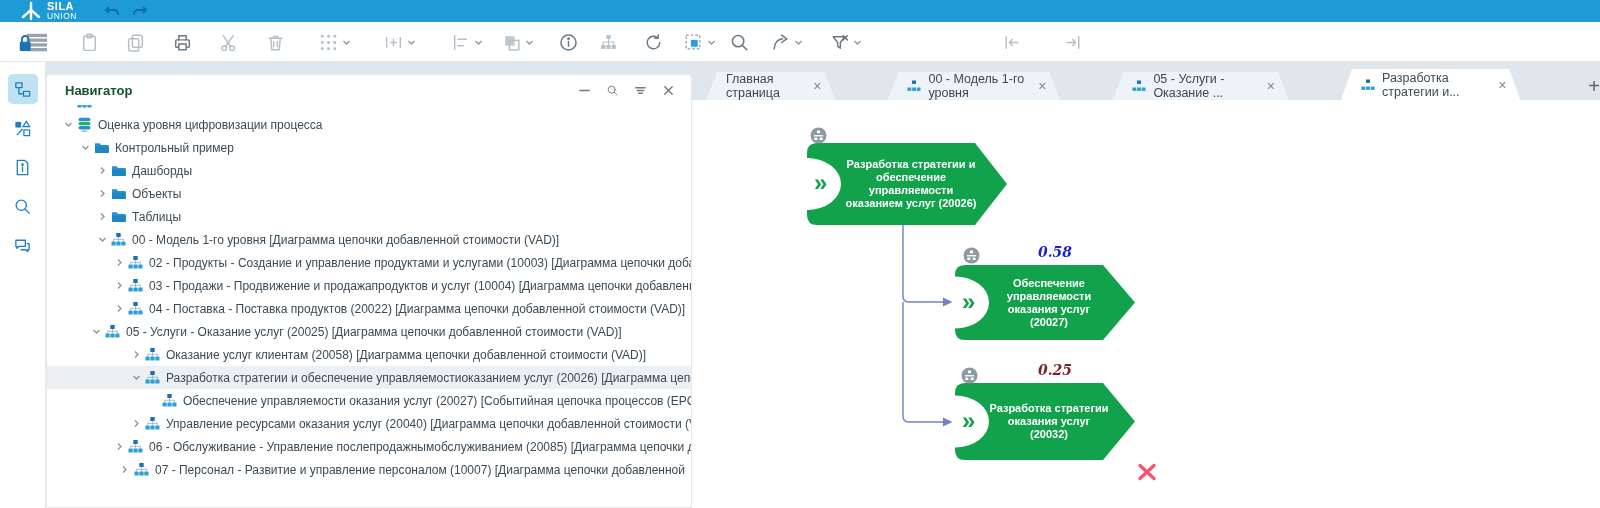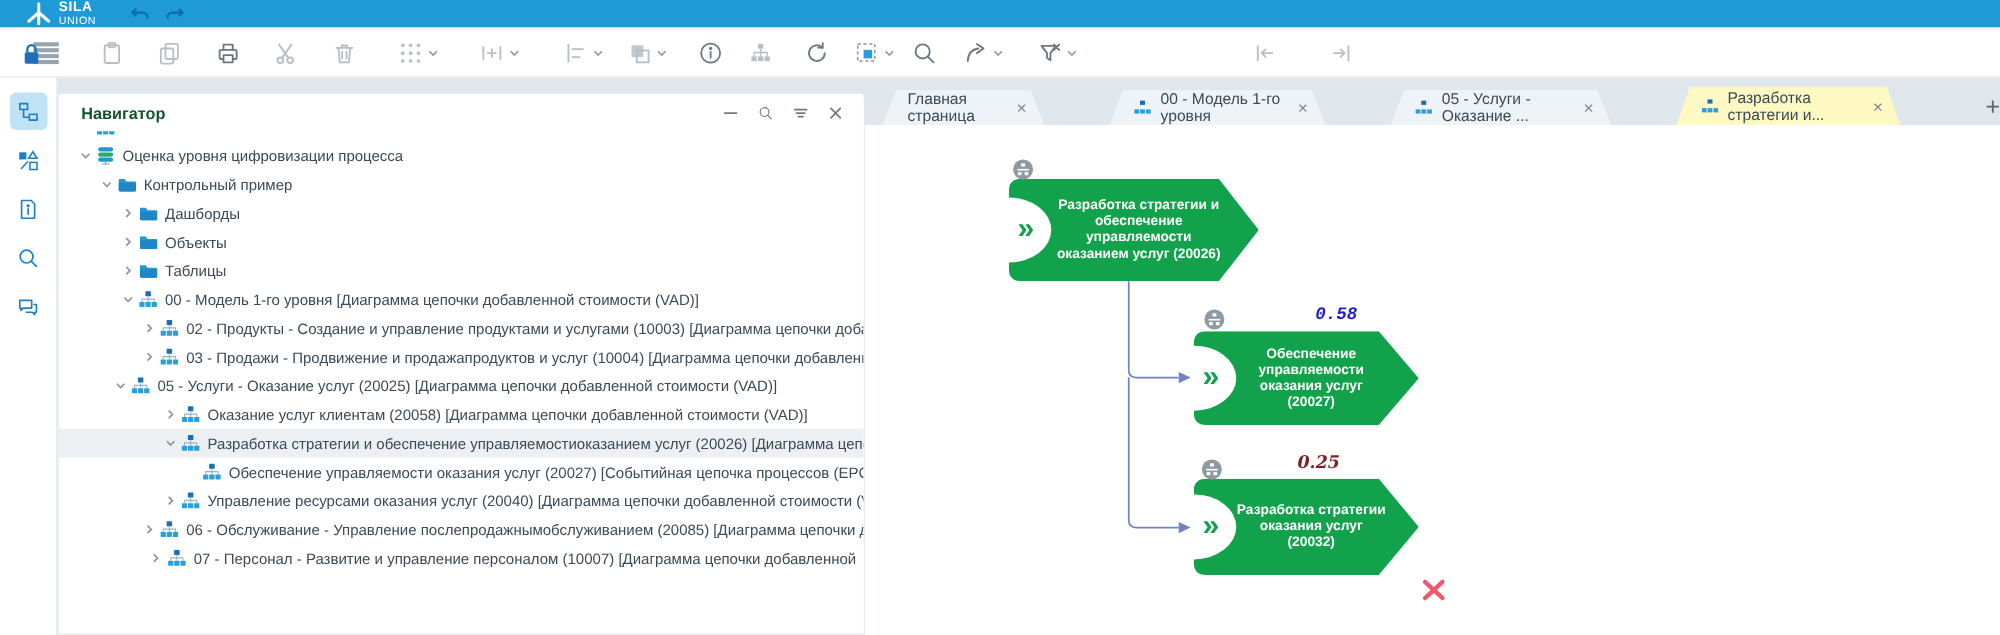--- a/index.html
+++ b/index.html
@@ -50,21 +50,21 @@
   .tico { width:15px; height:15px; flex:0 0 15px; margin:0 6px 0 2px; }
   .tico svg { width:15px; height:15px; }
   .tlbl { overflow:hidden; }
   
   .docpanel { position:absolute; left:692px; top:62px; width:908px; height:446px; }
   .dtabs { position:absolute; left:0; top:0; width:100%; height:38px; display:flex; align-items:flex-end; padding-left:14px;gap:48px; }
   .dtab { position:relative; height:28px; margin-right:4px; padding:0 14px 0 20px; display:flex; align-items:center; gap:7px;
           font-size:12.5px; color:#3b4a56; background:#eef3f7;
           clip-path:polygon(11px 0, calc(100% - 11px) 0, 100% 100%, 0 100%);
           filter:drop-shadow(0 0 1px #c6d2d9); }
-  .dtab.active { height:31px; background:#fef9c3; }
+  .dtab.active { height:31px; background:#ffffff; }
   .dtab .x { font-size:14px; color:#7d8893; line-height:1; margin-left:2px; }
   .dtab svg { width:14px; height:12px; flex:0 0 14px; }
   .newtab { font-size:20px; color:#5a6570; margin:0 0 4px 16px; line-height:1; }
   .canvas { position:absolute; left:0; top:38px; width:908px; height:408px; background:#fff; overflow:hidden; }
   
   .node { position:absolute; }
   .node svg.shape { position:absolute; left:0; top:0; }
   .node .chev { position:absolute; left:7px; top:50%; transform:translateY(-54%);
                 font-size:24px; font-weight:bold; color:var(--node-green,#13a24c); line-height:1; }
   .node .ntxt { position:absolute; left:34px; right:26px; top:0; bottom:0;
@@ -409,20 +409,31 @@
               <path d="M3,1.5 L6,4.5 L3,7.5"></path>
             </svg></span><span class="tico"><svg viewBox="0 0 15 15">
               <rect x="5.3" y="1" width="4.4" height="4" rx=".5" fill="#1a6fb5"></rect>
               <g fill="#2b9fd8">
                 <rect x="0.5" y="9.5" width="4.2" height="4" rx=".5"></rect>
                 <rect x="5.4" y="9.5" width="4.2" height="4" rx=".5"></rect>
                 <rect x="10.3" y="9.5" width="4.2" height="4" rx=".5"></rect>
               </g>
               <path d="M7.5,5 v2.3 M2.6,9.5 V7.3 H12.4 V9.5 M7.5,7.3 v2.2" stroke="#9ab4c6" stroke-width=".9" fill="none"></path>
             </svg></span><span class="tlbl">03 - Продажи - Продвижение и продажапродуктов и услуг (10004) [Диаграмма цепочки добавленно</span></div>
+        <div class="trow" style="padding-left: 65px;"><span class="texp"><svg viewBox="0 0 9 9" fill="none" stroke="currentColor" stroke-width="1.3">
+              <path d="M3,1.5 L6,4.5 L3,7.5"></path>
+            </svg></span><span class="tico"><svg viewBox="0 0 15 15">
+              <rect x="5.3" y="1" width="4.4" height="4" rx=".5" fill="#1a6fb5"></rect>
+              <g fill="#2b9fd8">
+                <rect x="0.5" y="9.5" width="4.2" height="4" rx=".5"></rect>
+                <rect x="5.4" y="9.5" width="4.2" height="4" rx=".5"></rect>
+                <rect x="10.3" y="9.5" width="4.2" height="4" rx=".5"></rect>
+              </g>
+              <path d="M7.5,5 v2.3 M2.6,9.5 V7.3 H12.4 V9.5 M7.5,7.3 v2.2" stroke="#9ab4c6" stroke-width=".9" fill="none"></path>
+            </svg></span><span class="tlbl">04 - Поставка - Поставка продуктов (20022) [Диаграмма цепочки добавленной стоимости (VAD)]</span></div>
         <div class="trow" style="padding-left: 42px;"><span class="texp"><svg viewBox="0 0 9 9" fill="none" stroke="currentColor" stroke-width="1.3">
               <path d="M1.5,3 L4.5,6 L7.5,3"></path>
             </svg></span><span class="tico"><svg viewBox="0 0 15 15">
               <rect x="5.3" y="1" width="4.4" height="4" rx=".5" fill="#1a6fb5"></rect>
               <g fill="#2b9fd8">
                 <rect x="0.5" y="9.5" width="4.2" height="4" rx=".5"></rect>
                 <rect x="5.4" y="9.5" width="4.2" height="4" rx=".5"></rect>
                 <rect x="10.3" y="9.5" width="4.2" height="4" rx=".5"></rect>
               </g>
               <path d="M7.5,5 v2.3 M2.6,9.5 V7.3 H12.4 V9.5 M7.5,7.3 v2.2" stroke="#9ab4c6" stroke-width=".9" fill="none"></path>
@@ -585,21 +596,21 @@
           <span class="badge" style="left: 8px; top: -18px;"><svg viewBox="0 0 17 17" style="width: 17px; height: 17px;">
               <circle cx="8.5" cy="8.5" r="8" fill="#8d99a3"></circle>
               <g fill="#fff">
                 <rect x="6.9" y="3.6" width="3.2" height="2.6" rx=".5"></rect>
                 <rect x="3.8" y="8.1" width="9.4" height="1.3"></rect>
                 <rect x="4.3" y="10.6" width="3" height="2.5" rx=".5"></rect>
                 <rect x="9.7" y="10.6" width="3" height="2.5" rx=".5"></rect>
               </g>
             </svg></span>
         </div>
-        <div class="nval" style="left: 327px; top: 144px; color: rgb(31, 31, 208); font-family: Liberation Mono, monospace;">0.58</div>
+        <div class="nval" style="left: 313px; top: 144px; color: rgb(31, 31, 208);">0.58</div>
         <div class="node" style="left: 263px; top: 283px; width: 180px; height: 77px;">
           <svg class="shape" width="180" height="77">
             <path d="M 10 0 L 148 0 L 180 38.5 L 148 77 L 10 77 Q 0 77 0 67 L 0 64.5 A 34 26 0 0 0 0 12.5 L 0 10 Q 0 0 10 0 Z" fill="#13a24c"></path>
           </svg>
           <span class="chev">»</span>
           <div class="ntxt">
             <div>Разработка стратегии</div>
             <div>оказания услуг</div>
             <div>(20032)</div>
           </div>

